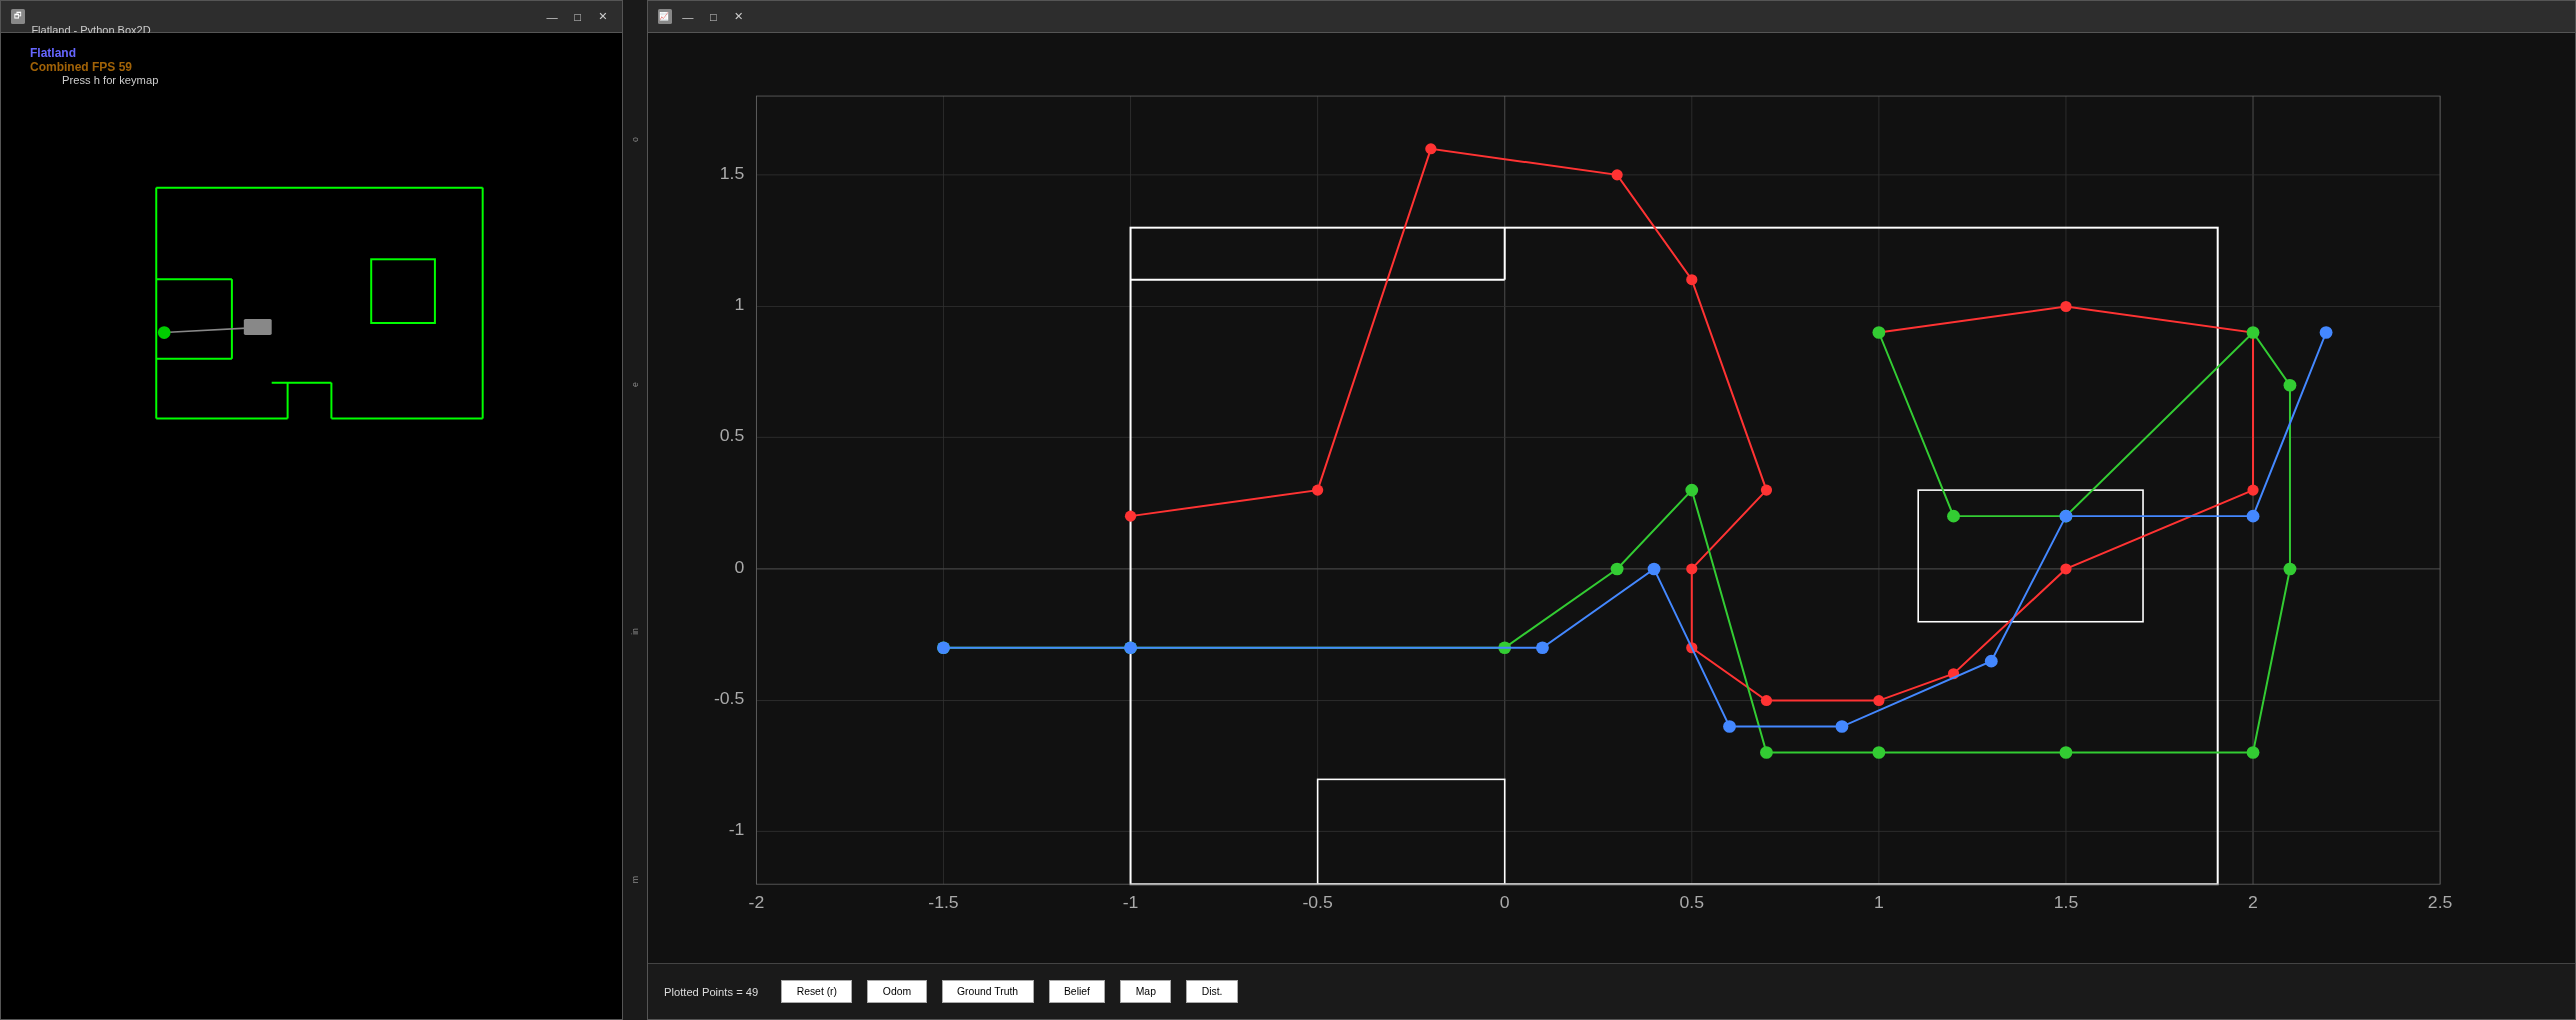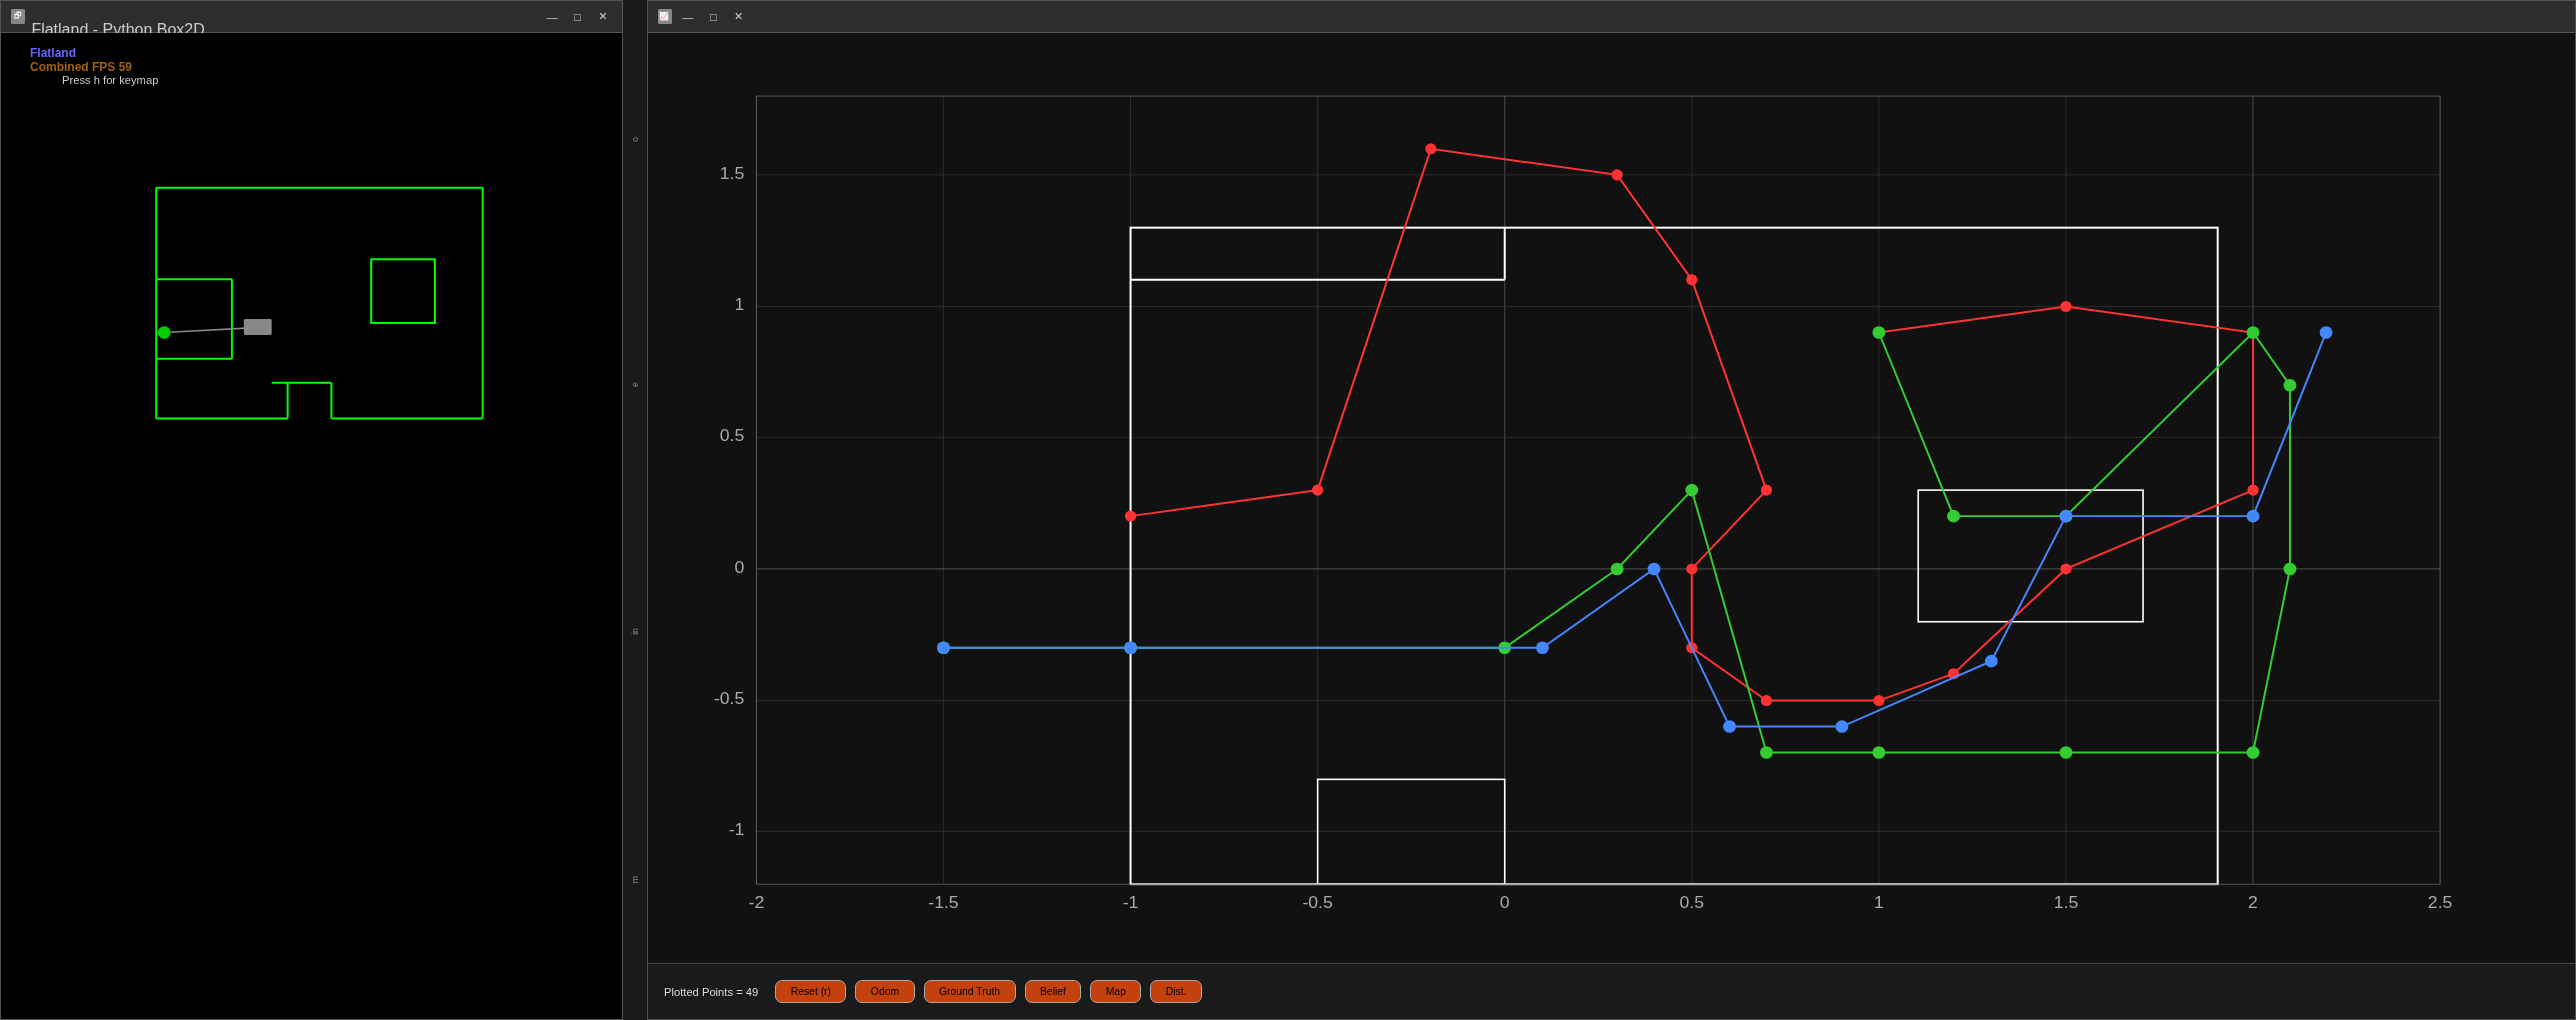--- a/index.html
+++ b/index.html
@@ -37,21 +37,21 @@
       background: #888;
       border-radius: 1.6px;
       display: flex;
       align-items: center;
       justify-content: center;
       font-size: 8px;
       color: #fff;
     }
     .titlebar-title {
       color: #ccc;
-      font-size: 16px;
+      font-size: 11px;
       flex: 1;
       margin-top: 26px;
     }
     .titlebar-controls {
       display: flex;
       gap: 6.4px;
     }
     .titlebar-btn {
       width: 19px;
       height: 16px;
@@ -132,27 +132,27 @@
       padding: 0 16px;
       gap: 6.4px;
     }
     .plotted-points-label {
       color: #ddd;
       font-size: 11.2px;
       margin-right: 8px;
       white-space: nowrap;
     }
     .toolbar-btn {
-      background: #c2410c;
+      background: #ffffff;
       border: 0.8px solid #aaa;
       color: #000;
       font-size: 10.4px;
       padding: 4.8px 14.4px;
       cursor: pointer;
-      border-radius: 7px;
+      border-radius: 0;
       white-space: nowrap;
     }
   </style>
 </head>
 <body>
 
 <div class="flatland-window">
   <div class="window-titlebar">
     <div class="titlebar-icon">🗗</div>
     <span class="titlebar-title">Flatland - Python Box2D</span>
@@ -363,21 +363,21 @@
       <circle cx="1347" cy="880" r="8" fill="#4488ff"></circle>
       <circle cx="1487" cy="880" r="8" fill="#4488ff"></circle>
       <circle cx="1673" cy="797" r="8" fill="#4488ff"></circle>
       <circle cx="1766" cy="613" r="8" fill="#4488ff"></circle>
       <circle cx="1999" cy="613" r="8" fill="#4488ff"></circle>
       <circle cx="2090" cy="380" r="8" fill="#4488ff"></circle>
 
       <rect x="135" y="80" width="2097" height="1000" fill="none" stroke="#666" stroke-width="1"></rect>
     </svg>
 
-    <div class="plot-toolbar" style="position:absolute;bottom:0;left:0;right:0;height:56px;background:#1a1a1a;border-top:0.8px solid #444;display:flex;align-items:center;padding:0 16px;gap:9px;">
+    <div class="plot-toolbar" style="position:absolute;bottom:0;left:0;right:0;height:56px;background:#1a1a1a;border-top:0.8px solid #444;display:flex;align-items:center;padding:0 16px;gap:15px;">
       <span class="plotted-points-label">Plotted Points = 49</span>
       <button class="toolbar-btn">Reset (r)</button>
       <button class="toolbar-btn">Odom</button>
       <button class="toolbar-btn">Ground Truth</button>
       <button class="toolbar-btn">Belief</button>
       <button class="toolbar-btn">Map</button>
       <button class="toolbar-btn">Dist.</button>
     </div>
   </div>
 </div>

